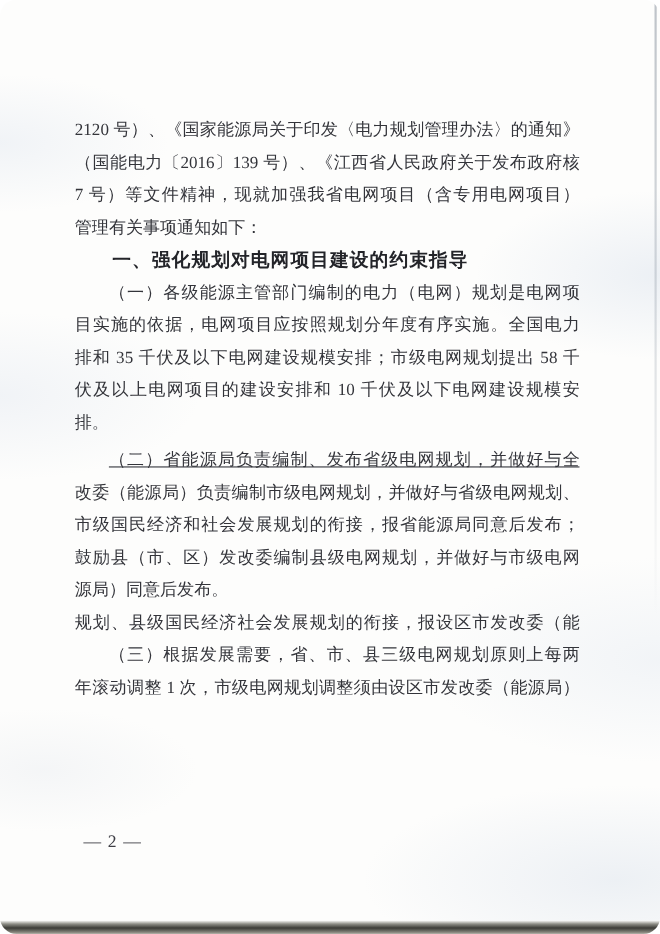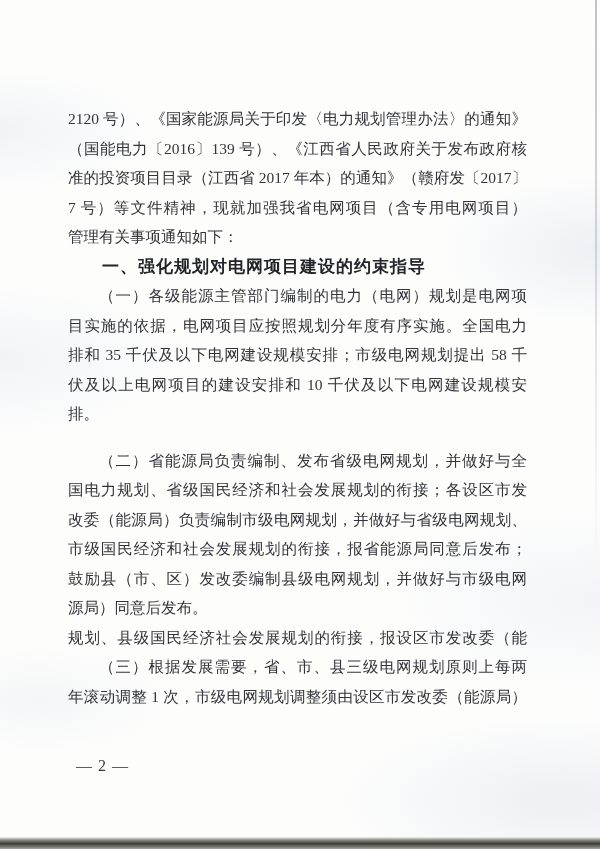--- a/index.html
+++ b/index.html
@@ -9,34 +9,35 @@
     overflow:hidden;
     font-family:"Liberation Serif","DejaVu Serif",serif;
     background:
       radial-gradient(ellipse 220px 90px at 0px 130px,  rgba(190,204,224,0.20), rgba(190,204,224,0) 70%),
       radial-gradient(ellipse 260px 110px at 0px 360px, rgba(186,200,222,0.18), rgba(186,200,222,0) 70%),
       radial-gradient(ellipse 240px 110px at 600px 250px,rgba(182,198,220,0.24), rgba(182,198,220,0) 70%),
       radial-gradient(ellipse 300px 130px at 600px 600px,rgba(182,198,220,0.16), rgba(182,198,220,0) 72%),
       radial-gradient(ellipse 320px 120px at 560px 800px,rgba(178,194,216,0.22), rgba(178,194,216,0) 72%),
       radial-gradient(ellipse 200px 80px at 40px 700px,  rgba(190,200,215,0.14), rgba(190,200,215,0) 70%),
       linear-gradient(#fdfdfc,#fdfdfc);
+    border-radius: 15px;
   }
   .text-block{
     position:absolute;
     left:68px; top:104px; width:459px;
   }
   .ln{
     height:29.5px; line-height:29.5px;
     font-size:15.5px;
     color:#33343a;
     overflow:hidden;
   }
   .j{ text-align:justify; text-align-last:justify; }
   .ind{ text-indent:2em; }
-  .gap{ margin-top:17px; }
+  .gap{ margin-top:5px;text-decoration:underline; }
   .heading{
     font-family:Liberation Serif, serif;
     font-weight:700;
     font-size:17px;
     color:#232429;
     text-indent:2em;
     letter-spacing:1px;
   }
   .footer{
     position:absolute;
@@ -58,34 +59,32 @@
 </style>
 </head>
 <body>
 
 <div class="page">
 
   <div class="text-block">
 
     <div class="ln j">2120 号）、《国家能源局关于印发〈电力规划管理办法〉的通知》</div>
     <div class="ln j">（国能电力〔2016〕139 号）、《江西省人民政府关于发布政府核</div>
-    <div class="ln j">准的投资项目目录（江西省 2017 年本）的通知》（赣府发〔2017〕</div>
     <div class="ln j">7 号）等文件精神，现就加强我省电网项目（含专用电网项目）</div>
     <div class="ln">管理有关事项通知如下：</div>
 
     <div class="ln heading">一、强化规划对电网项目建设的约束指导</div>
 
     <div class="ln j ind">（一）各级能源主管部门编制的电力（电网）规划是电网项</div>
     <div class="ln j">目实施的依据，电网项目应按照规划分年度有序实施。全国电力</div>
     <div class="ln j">排和 35 千伏及以下电网建设规模安排；市级电网规划提出 58 千</div>
     <div class="ln j">伏及以上电网项目的建设安排和 10 千伏及以下电网建设规模安</div>
     <div class="ln">排。</div>
 
     <div class="ln j ind gap">（二）省能源局负责编制、发布省级电网规划，并做好与全</div>
-    <div class="ln j">国电力规划、省级国民经济和社会发展规划的衔接；各设区市发</div>
     <div class="ln j">改委（能源局）负责编制市级电网规划，并做好与省级电网规划、</div>
     <div class="ln j">市级国民经济和社会发展规划的衔接，报省能源局同意后发布；</div>
     <div class="ln j">鼓励县（市、区）发改委编制县级电网规划，并做好与市级电网</div>
     <div class="ln">源局）同意后发布。</div>
     <div class="ln j">规划、县级国民经济社会发展规划的衔接，报设区市发改委（能</div>
 
     <div class="ln j ind">（三）根据发展需要，省、市、县三级电网规划原则上每两</div>
     <div class="ln j">年滚动调整 1 次，市级电网规划调整须由设区市发改委（能源局）</div>
 
   </div>

